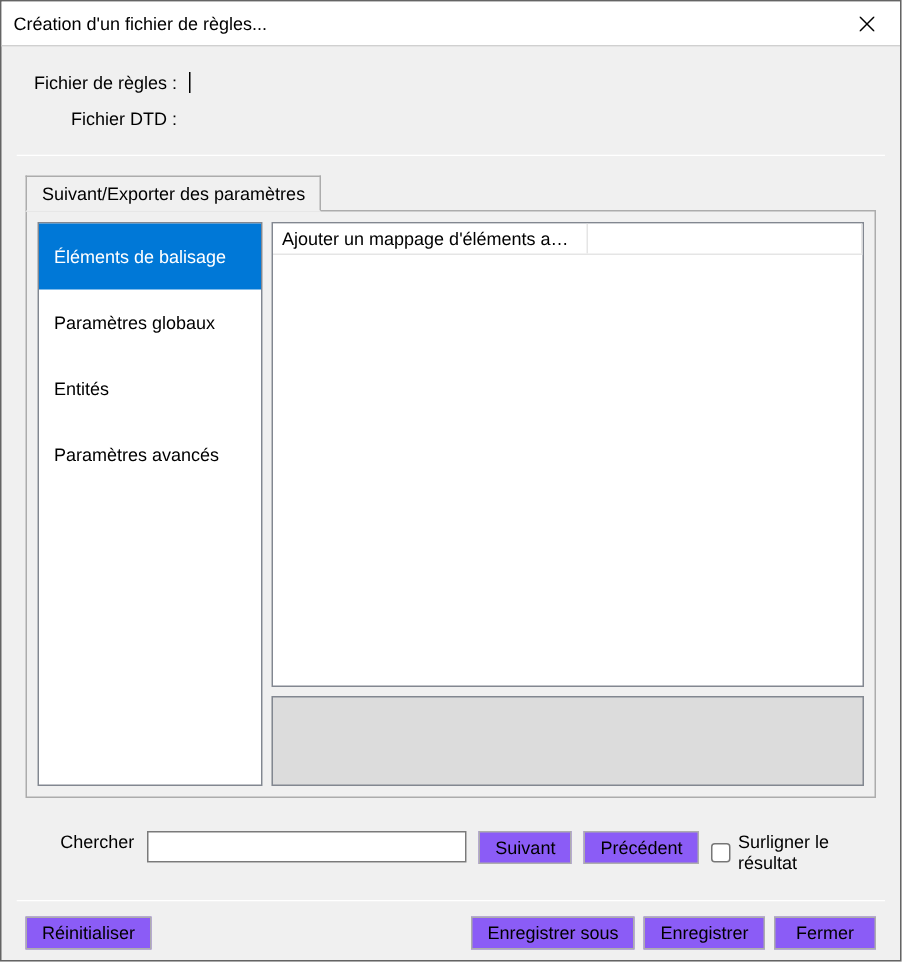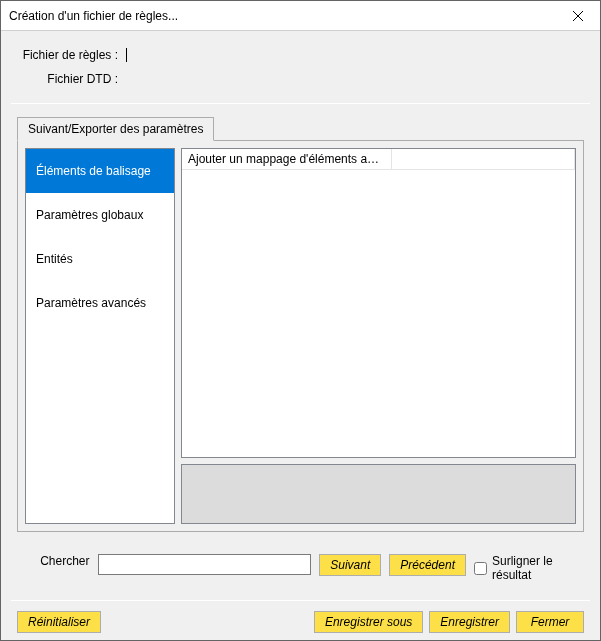--- a/index.html
+++ b/index.html
@@ -35,21 +35,21 @@
   .grid-area { flex: 1; border: 1px solid #828790; background: #fff; overflow: hidden; display: flex; flex-direction: column; }
   .grid-header { display: flex; background: #fff; border-bottom: 1px solid #e5e5e5; }
   .grid-header .col { padding: 3px 6px; border-right: 1px solid #e5e5e5; white-space: nowrap; overflow: hidden; text-overflow: ellipsis; }
   .grid-header .col1 { width: 210px; }
   .grid-body { flex: 1; }
   .preview-box { height: 60px; border: 1px solid #828790; background: #dcdcdc; margin-top: 6px; }
 
   .search-row { display: flex; align-items: flex-start; margin: 22px 16px 0 16px; gap: 8px; }
   .search-row .s-label { width: 80px; text-align: right; }
   .search-row input[type="text"] { width: 235px; height: 21px; border: 1px solid #7a7a7a; background: #fff; padding: 0 3px; }
-  .btn { height: 22px; padding: 0 10px; background: #fde047; border: 1px solid #adadad; color: #000; display: inline-flex; align-items: center; justify-content: center; font-style: italic; }
+  .btn { height: 22px; padding: 0 10px; background: #8b5cf6; border: 1px solid #adadad; color: #000; display: inline-flex; align-items: center; justify-content: center; }
   .chk { display: inline-flex; align-items: center; gap: 5px; }
   .chk input { width: 13px; height: 13px; margin: 0; }
 
   .hr2 { height: 1px; background: #e0e0e0; margin: 18px 10px 0 10px; border-bottom: 1px solid #ffffff; }
 
   .bottom-row { display: flex; align-items: center; justify-content: space-between; margin: 10px 16px 0 16px; }
   .bottom-row .right-btns { display: flex; gap: 6px; }
   .bottom-row .btn { min-width: 68px; }
   .btn.wide { min-width: 100px; text-align: center; }
 </style>

